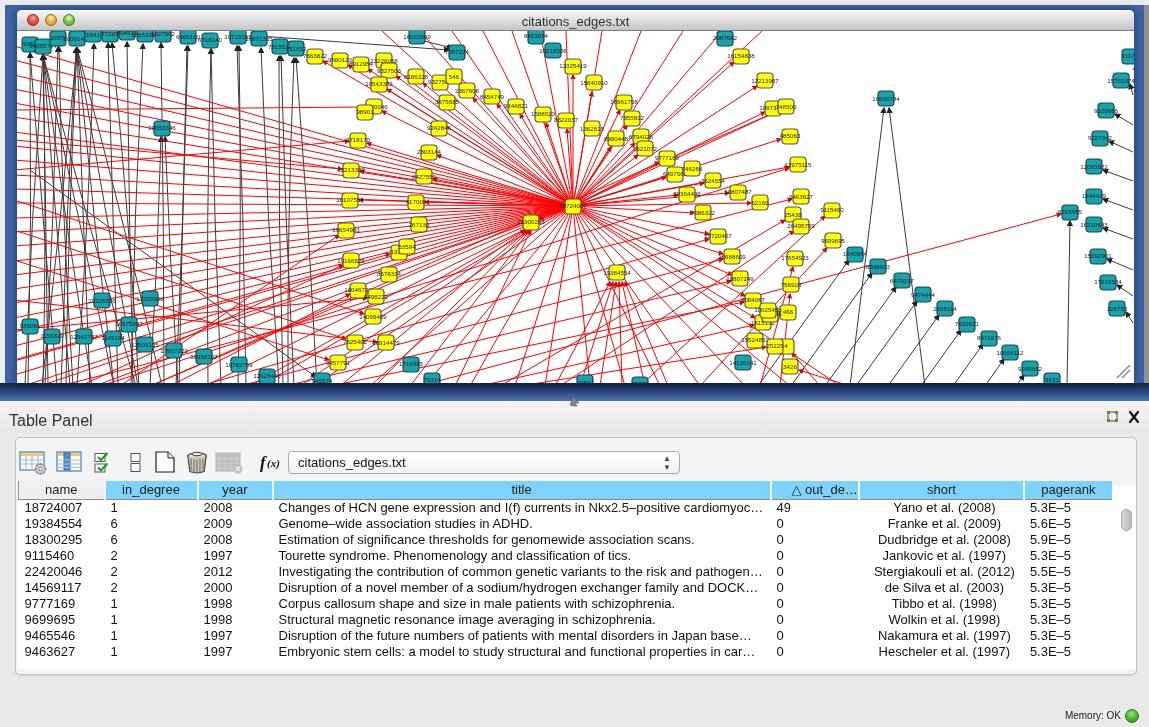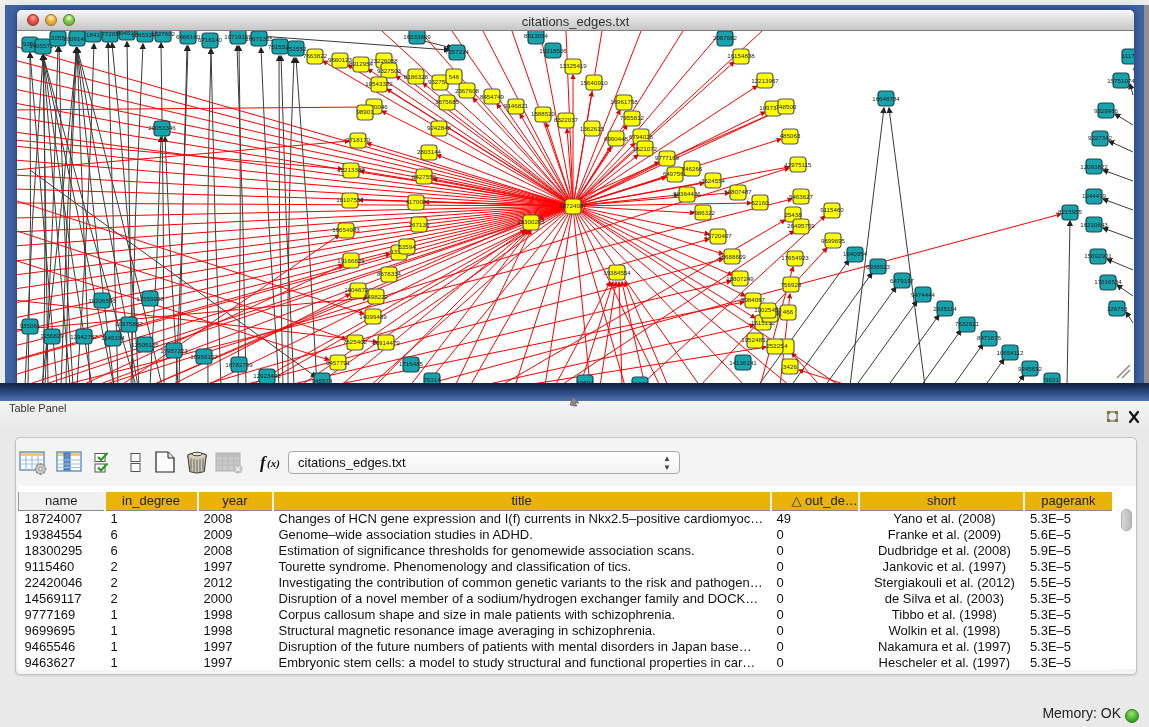--- a/index.html
+++ b/index.html
@@ -9,34 +9,34 @@
 .titlebar{position:absolute;left:0;top:0;width:100%;height:21px;border-radius:5px 5px 0 0;background:linear-gradient(#f6f6f6,#dcdcdc 55%,#c6c6c6);border-bottom:1px solid #7d7d7d;box-shadow:inset 0 1px 0 #fdfdfd}
 .tbtitle{position:absolute;width:100%;text-align:center;top:4px;font-size:13px;color:#303030}
 .light{position:absolute;top:4px;width:12px;height:12px;border-radius:50%}
 .l1{left:10px;background:radial-gradient(circle at 50% 30%,#ff9d96 8%,#ec5148 45%,#c93a30 90%);border:1px solid #9a2b24}
 .l2{left:28px;background:radial-gradient(circle at 50% 30%,#ffe9b0 8%,#f0b03f 45%,#d29329 90%);border:1px solid #9c6d1e}
 .l3{left:46px;background:radial-gradient(circle at 50% 30%,#d7f8b2 8%,#84ca4a 45%,#62a832 90%);border:1px solid #4d7d26}
 .canvas{position:absolute;left:0;top:21px;width:1117px;height:352px;background:#fff;overflow:hidden}
 .shadowstrip{position:absolute;left:0;top:383px;width:1149px;height:18px;background:linear-gradient(#14254a,#1d3560 25%,#31508b 60%,#46699f 85%,#4e71a7)}
 .tablepanel{position:absolute;left:0;top:401px;width:1149px;height:326px;background:#e9e9e9}
 .tphead{position:absolute;left:0;top:0;width:100%;height:32px;background:linear-gradient(#f3f3f3,#e7e7e7)}
-.tptitle{position:absolute;left:9px;top:1px;font-size:11px;color:#333}
+.tptitle{position:absolute;left:9px;top:11px;font-size:16px;color:#333}
 .inner{position:absolute;left:15px;top:36px;width:1122px;height:238px;background:#f4f4f4;border:1px solid #c4c4c4;border-radius:5px;box-shadow:0 1px 2px rgba(0,0,0,.12)}
 .dd{position:absolute;left:272px;top:13px;width:392px;height:23px;background:linear-gradient(#ffffff,#f2f2f2);border:1px solid #a9a9a9;border-radius:4px;font-size:13px;color:#111;line-height:21px;padding-left:9px}
 .dd .arr{position:absolute;right:8px;top:2px;font-size:8px;color:#444;line-height:9px;text-align:center}
-table.t{position:absolute;left:2px;top:54px;border-collapse:collapse;table-layout:fixed;font-size:13px;color:#111}
-table.t th{height:18px;font-weight:normal;background:#eab308;border-left:2px solid #f4f4f4;font-size:13px;color:#222;padding:0;overflow:hidden;white-space:nowrap}
+table.t{position:absolute;left:2px;top:43px;border-collapse:collapse;table-layout:fixed;font-size:13px;color:#111}
+table.t th{height:18px;font-weight:normal;background:#7dd3fc;border-left:2px solid #f4f4f4;font-size:13px;color:#222;padding:0;overflow:hidden;white-space:nowrap}
 table.t th.first{background:#efefef;border-left:1px solid #999}
 table.t td{height:16px;padding:0 0 0 6px;background:#fff;overflow:hidden;white-space:nowrap}
 table.t tr.hr th{border-bottom:1px solid #8a8a8a}
 .tabs{position:absolute;left:430px;top:275px;height:17px;display:flex;border:1px solid #a2a2a2;border-radius:4px;overflow:hidden;background:#fff;font-size:12px;box-shadow:0 1px 0 rgba(255,255,255,.7)}
 .tab{padding:1px 15px 0;line-height:16px;color:#222;background:linear-gradient(#ffffff,#eeeeee);border-left:1px solid #a2a2a2}
 .tab.first{border-left:none}
 .tab.sel{background:#8d8d8d;color:#fff}
-.mem{position:absolute;right:28px;bottom:6px;font-size:14px;color:#222}
+.mem{position:absolute;right:28px;bottom:6px;font-size:10px;color:#222}
 .memdot{position:absolute;right:10px;bottom:4px;width:14px;height:14px;border-radius:50%;background:radial-gradient(circle at 45% 30%,#8fe06a 5%,#3fae27 60%,#2c8b1a);border:1px solid #2a7d18}
 .scrollthumb{position:absolute;right:4px;top:71px;width:11px;height:22px;border-radius:5px;background:linear-gradient(90deg,#d8d8d8,#b9b9b9);border:1px solid #adadad}
 .scrolltrack{position:absolute;right:1px;top:49px;width:15px;height:179px;background:#fff}
 .tablebg{position:absolute;left:2px;top:48px;width:1118px;height:183px;background:#fff}
 </style></head><body>
 <div class="desktop"></div>
 <div class="rgray"></div>
 <div class="shadowstrip"></div>
 <div class="win">
   <div class="canvas">

